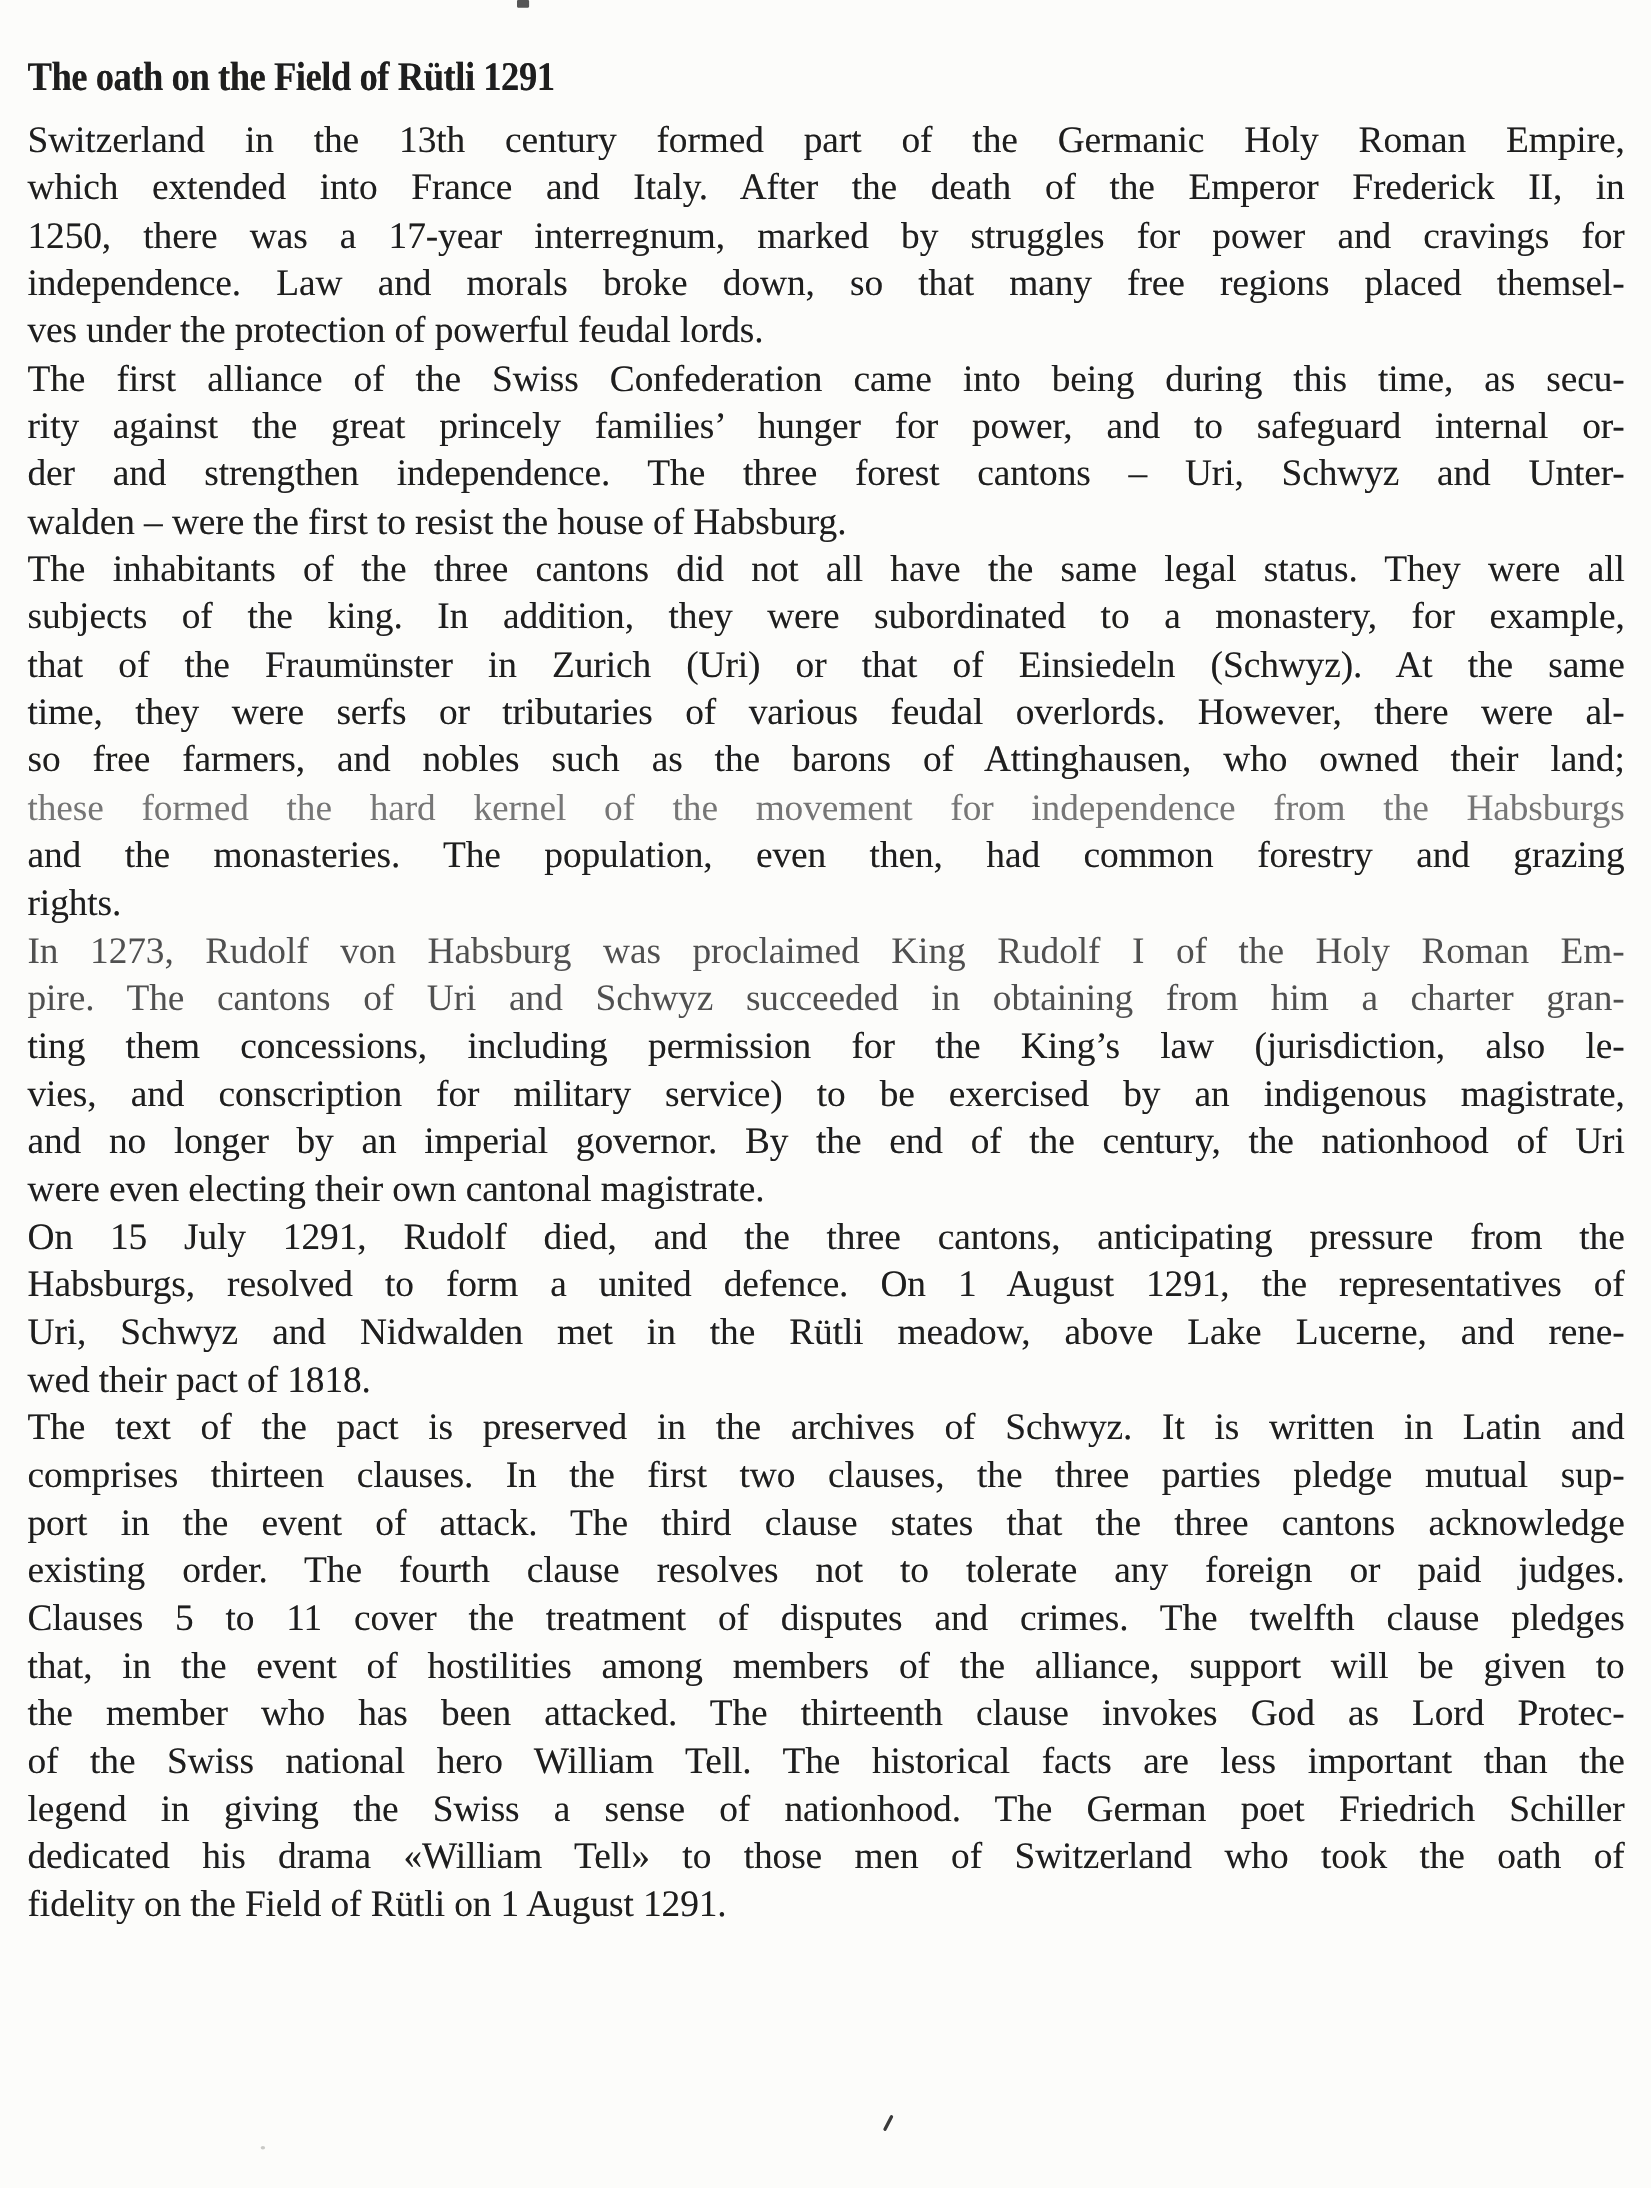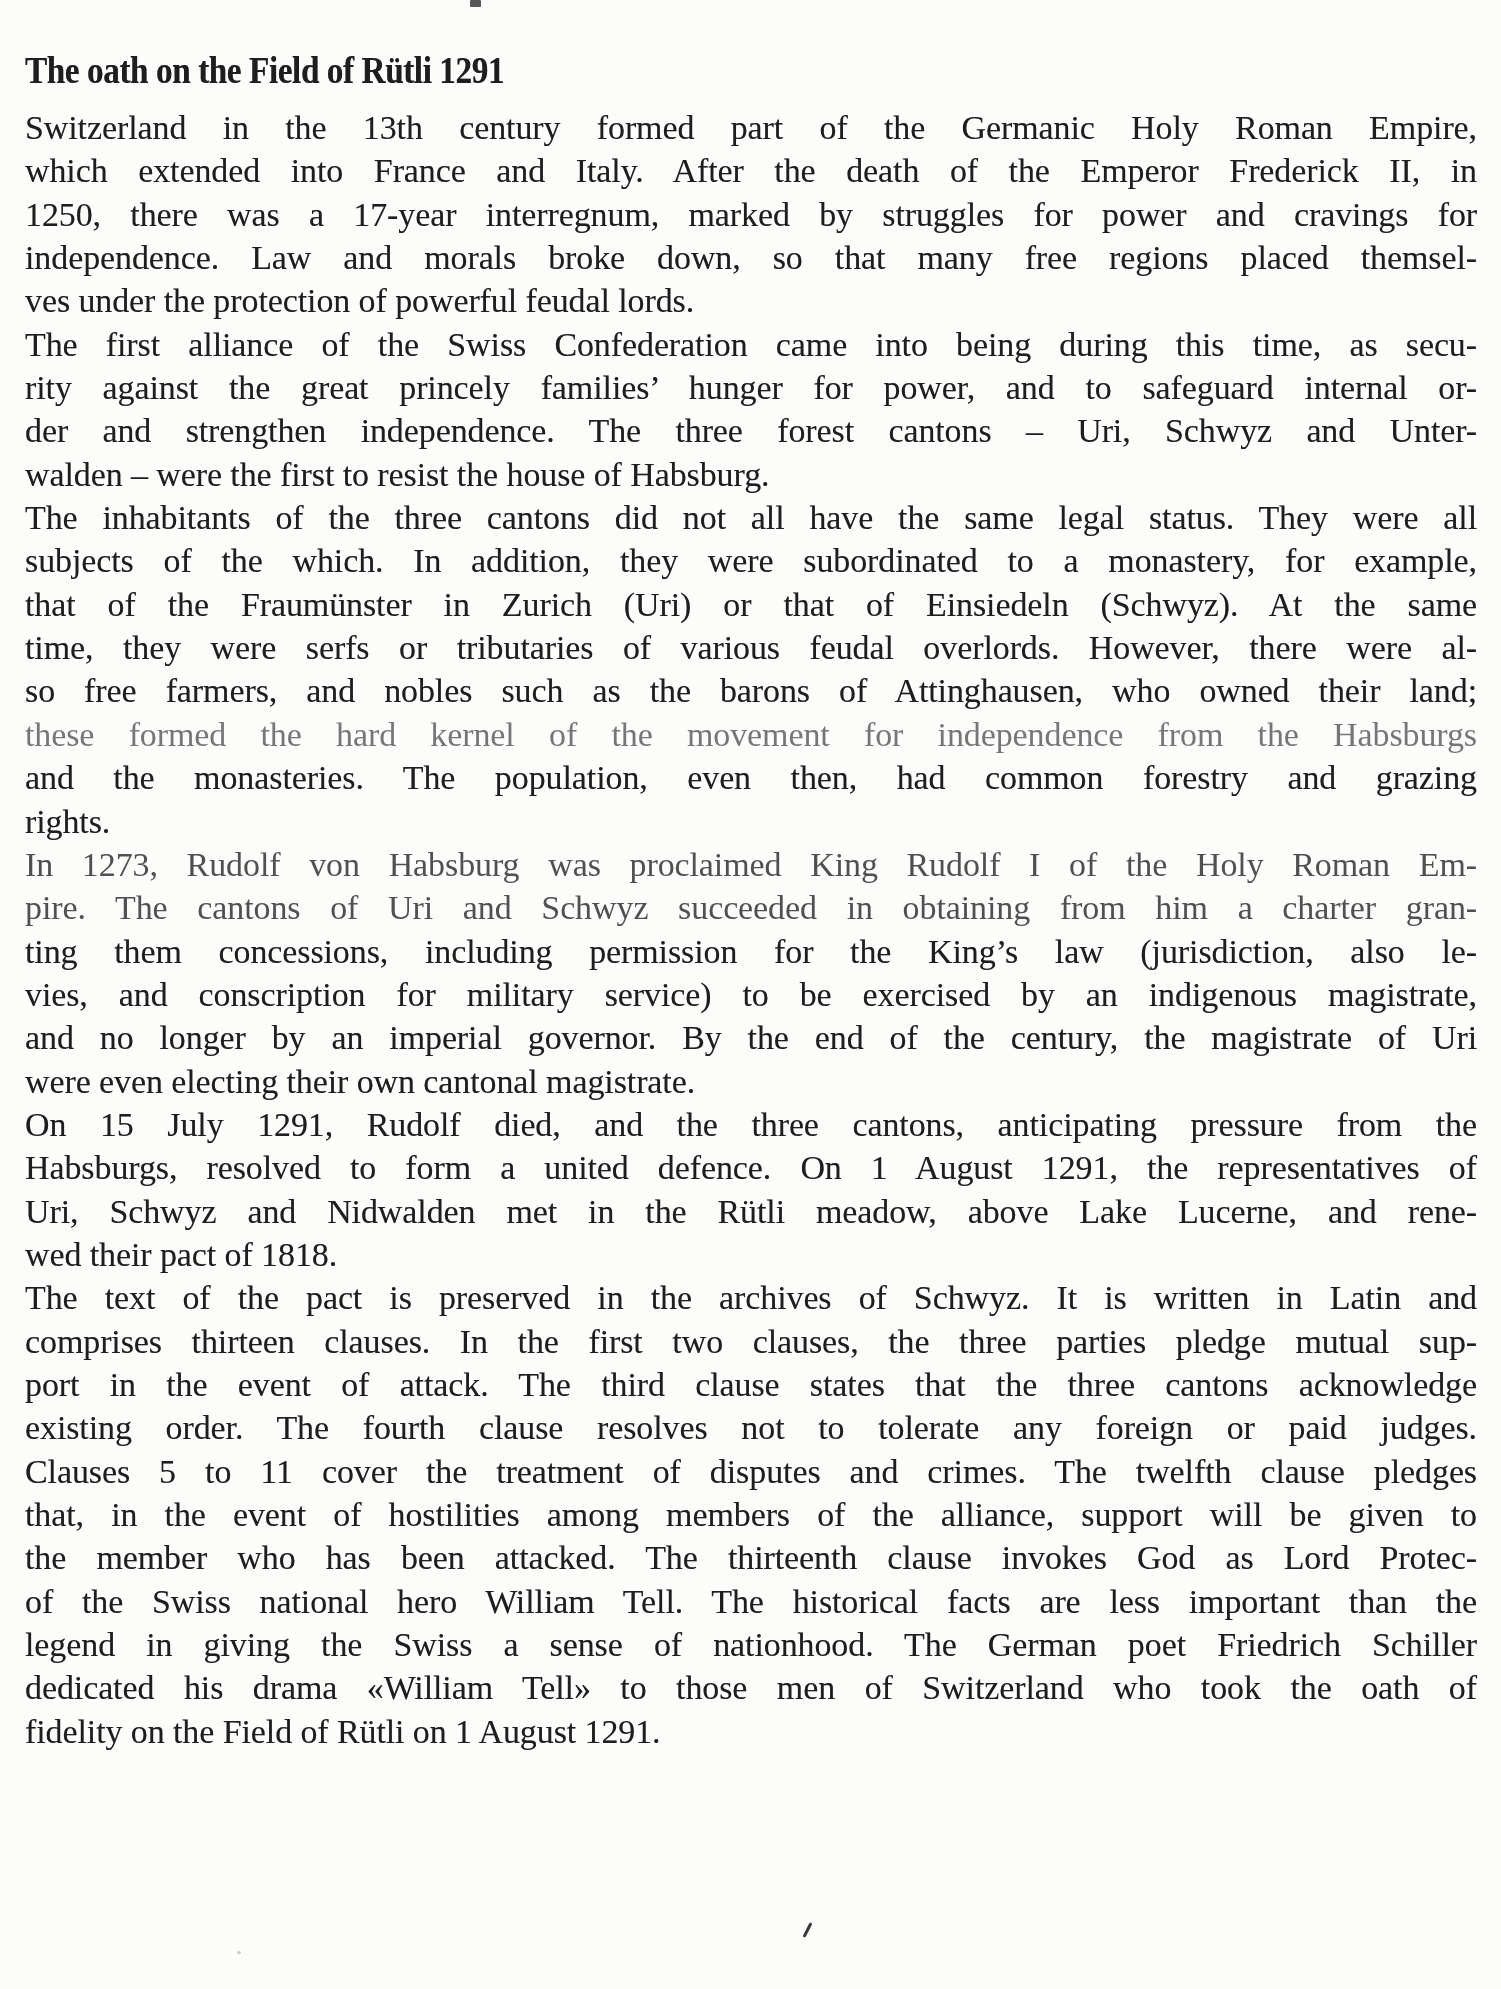--- a/index.html
+++ b/index.html
@@ -88,34 +88,34 @@
         <div class="line para-end">ves under the protection of powerful feudal lords.</div>
       </div>
       <div class="para">
         <div class="line">The first alliance of the Swiss Confederation came into being during this time, as secu-</div>
         <div class="line">rity against the great princely families’ hunger for power, and to safeguard internal or-</div>
         <div class="line">der and strengthen independence. The three forest cantons – Uri, Schwyz and Unter-</div>
         <div class="line para-end">walden – were the first to resist the house of Habsburg.</div>
       </div>
       <div class="para">
         <div class="line">The inhabitants of the three cantons did not all have the same legal status. They were all</div>
-        <div class="line">subjects of the which. In addition, they were subordinated to a monastery, for example,</div>
+        <div class="line">subjects of the king. In addition, they were subordinated to a monastery, for example,</div>
         <div class="line">that of the Fraumünster in Zurich (Uri) or that of Einsiedeln (Schwyz). At the same</div>
         <div class="line">time, they were serfs or tributaries of various feudal overlords. However, there were al-</div>
         <div class="line">so free farmers, and nobles such as the barons of Attinghausen, who owned their land;</div>
         <div class="line faded">these formed the hard kernel of the movement for independence from the Habsburgs</div>
         <div class="line">and the monasteries. The population, even then, had common forestry and grazing</div>
         <div class="line para-end">rights.</div>
       </div>
       <div class="para">
         <div class="line medium">In 1273, Rudolf von Habsburg was proclaimed King Rudolf I of the Holy Roman Em-</div>
         <div class="line medium">pire. The cantons of Uri and Schwyz succeeded in obtaining from him a charter gran-</div>
         <div class="line">ting them concessions, including permission for the King’s law (jurisdiction, also le-</div>
         <div class="line">vies, and conscription for military service) to be exercised by an indigenous magistrate,</div>
-        <div class="line">and no longer by an imperial governor. By the end of the century, the magistrate of Uri</div>
+        <div class="line">and no longer by an imperial governor. By the end of the century, the nationhood of Uri</div>
         <div class="line para-end">were even electing their own cantonal magistrate.</div>
       </div>
       <div class="para">
         <div class="line">On 15 July 1291, Rudolf died, and the three cantons, anticipating pressure from the</div>
         <div class="line">Habsburgs, resolved to form a united defence. On 1 August 1291, the representatives of</div>
         <div class="line">Uri, Schwyz and Nidwalden met in the Rütli meadow, above Lake Lucerne, and rene-</div>
         <div class="line para-end">wed their pact of 1818.</div>
       </div>
       <div class="para">
         <div class="line">The text of the pact is preserved in the archives of Schwyz. It is written in Latin and</div>

